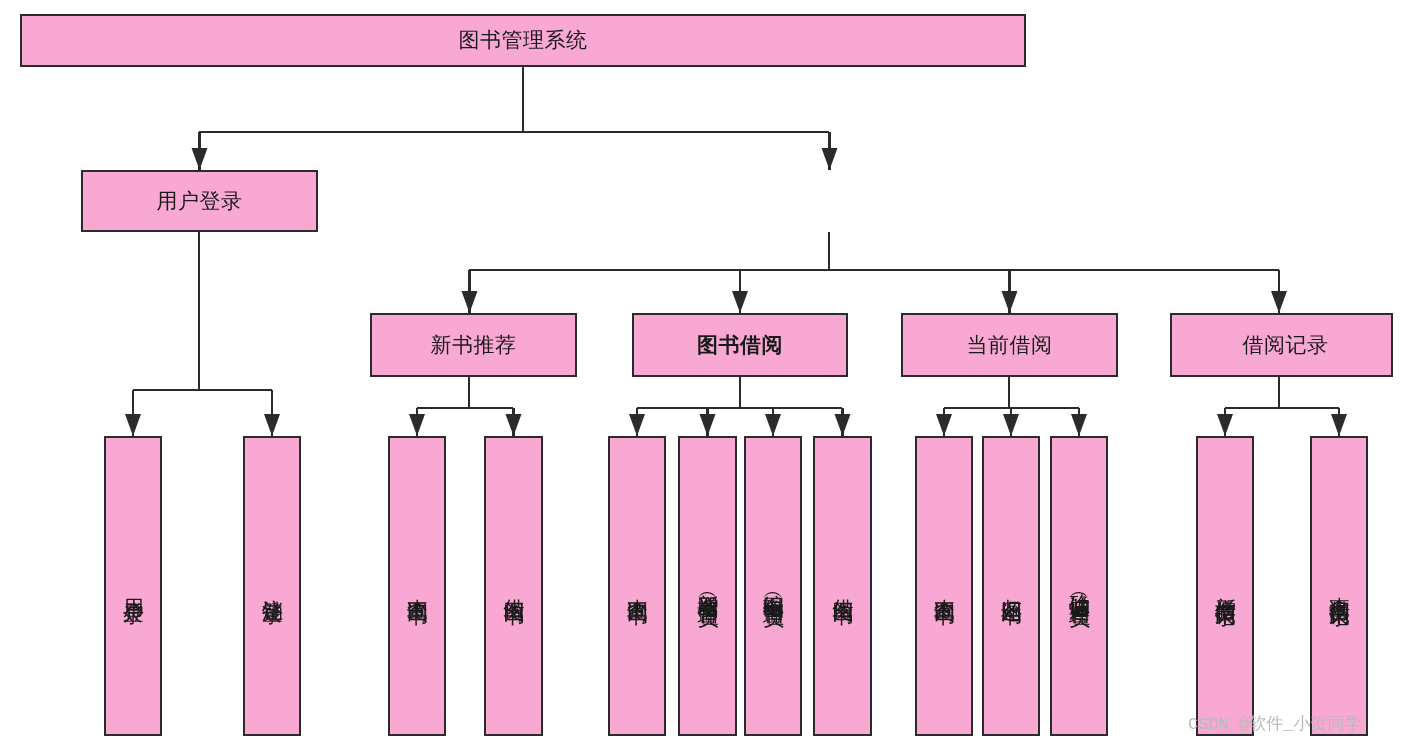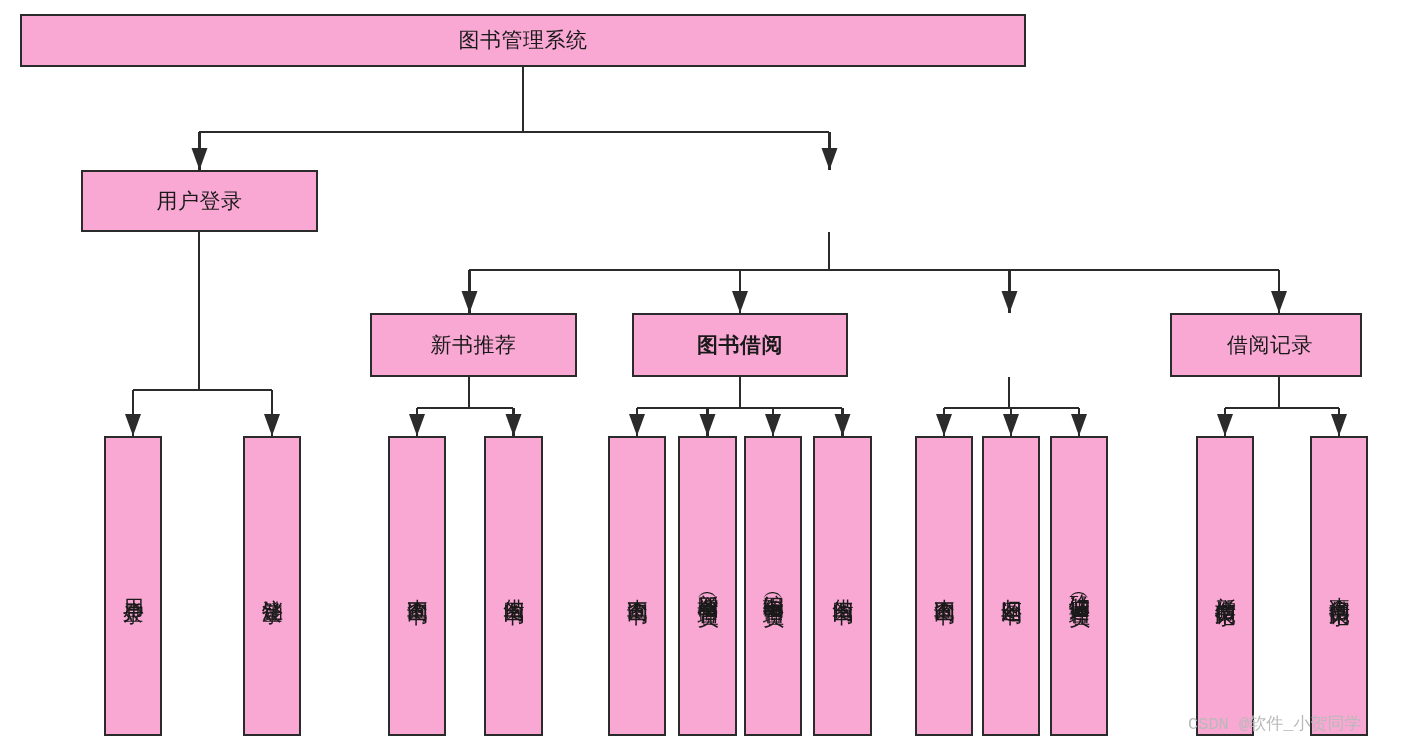--- a/index.html
+++ b/index.html
@@ -134,21 +134,24 @@
   <div class="node-box horizontal" style="left: 81px; top: 170px; width: 237px; height: 62px;">
     <span class="node-label">用户登录</span>
   </div>
 
   <div class="node-box horizontal" style="left: 361px; top: 313px; width: 207px; height: 64px; margin-left: 9px;">
     <span class="node-label">新书推荐</span>
   </div>
   <div class="node-box horizontal" style="left: 632px; top: 313px; width: 216px; height: 64px; font-weight: bold;">
     <span class="node-label">图书借阅</span>
   </div>
-  <div class="node-box horizontal" style="left: 1170px; top: 313px; width: 192px; height: 64px; padding-left: 8px;">
+  <div class="node-box horizontal" style="left: 901px; top: 313px; width: 217px; height: 64px;">
+    <span class="node-label">当前借阅</span>
+  </div>
+  <div class="node-box horizontal" style="left: 1170px; top: 313px; width: 223px; height: 64px; padding-left: 8px;">
     <span class="node-label">借阅记录</span>
   </div>
 
   <div class="node-box vertical" style="left: 104px; top: 436px; width: 58px; height: 300px;">
     <span class="node-label">用户登录</span>
   </div>
   <div class="node-box vertical" style="left: 243px; top: 436px; width: 58px; height: 300px;">
     <span class="node-label">注销登录</span>
   </div>
 

